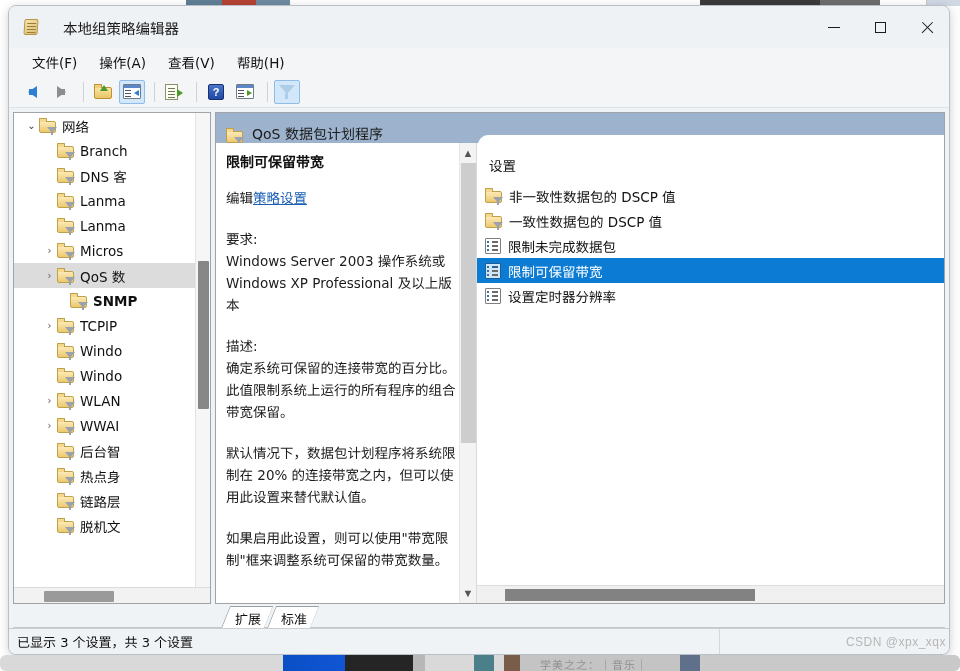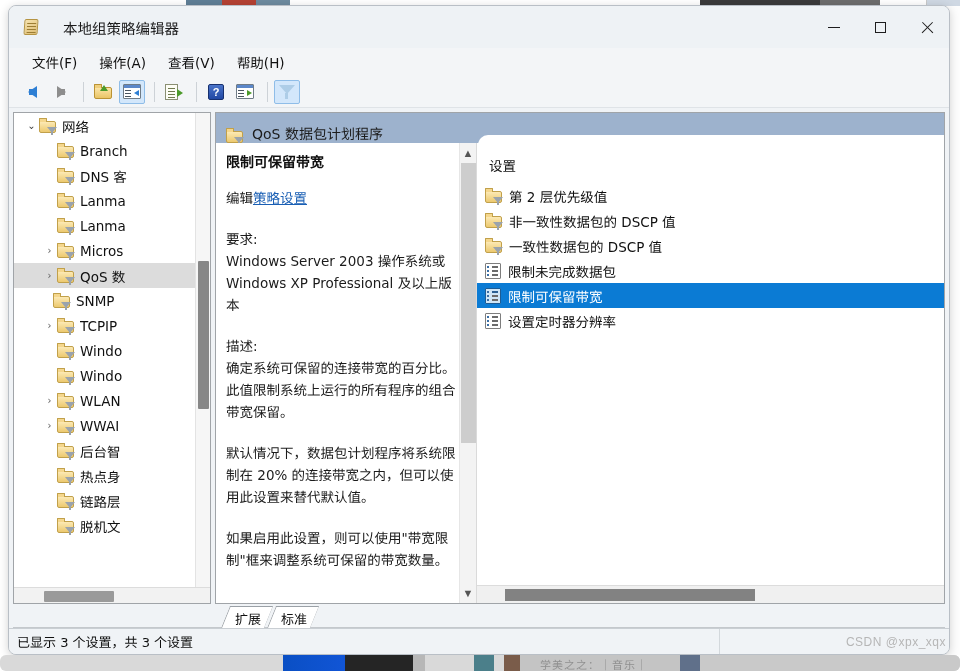--- a/index.html
+++ b/index.html
@@ -720,21 +720,21 @@
               <div class="tree-row selected" style="padding-left: 28px;">
                 <span class="chev">›</span>
                 <span class="folder-ico">
                   <span class="base"></span>
                   <span class="tab"></span>
                   <span class="fun"></span>
                   <span class="fun2"></span>
                 </span>
                 <span class="tree-label">QoS 数</span>
               </div>
-              <div class="tree-row" style="padding-left: 24px;">
+              <div class="tree-row" style="padding-left: 41px; font-weight: bold;">
                 <span class="chev"></span>
                 <span class="folder-ico">
                   <span class="base"></span>
                   <span class="tab"></span>
                   <span class="fun"></span>
                   <span class="fun2"></span>
                 </span>
                 <span class="tree-label">SNMP</span>
               </div>
               <div class="tree-row" style="padding-left: 28px;">
@@ -874,29 +874,20 @@
               <div id="desc-vtrack">
                 <div id="desc-vthumb"></div>
               </div>
               <div class="sb-arrow">▼</div>
             </div>
           </div>
 
           <div id="settings-col">
             <div id="settings-head">设置</div>
             <div id="settings-list">
-                <div class="set-row">
-                  <span class="folder-ico" style="margin-right: 6px;">
-                    <span class="base"></span>
-                    <span class="tab"></span>
-                    <span class="fun"></span>
-                    <span class="fun2"></span>
-                  </span>
-                  <span>第 2 层优先级值</span>
-                </div>
                 <div class="set-row">
                   <span class="folder-ico" style="margin-right: 6px;">
                     <span class="base"></span>
                     <span class="tab"></span>
                     <span class="fun"></span>
                     <span class="fun2"></span>
                   </span>
                   <span>非一致性数据包的 DSCP 值</span>
                 </div>
                 <div class="set-row">

